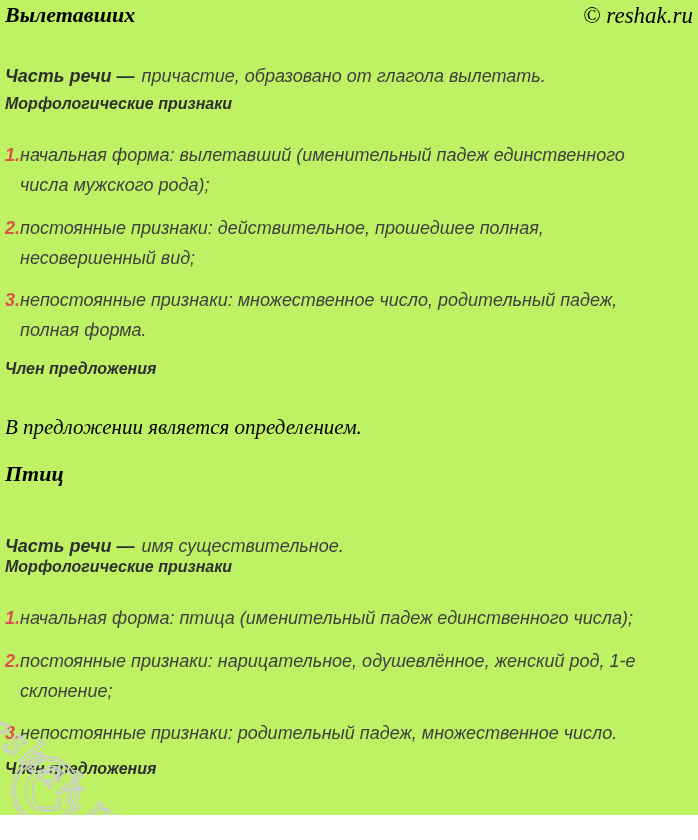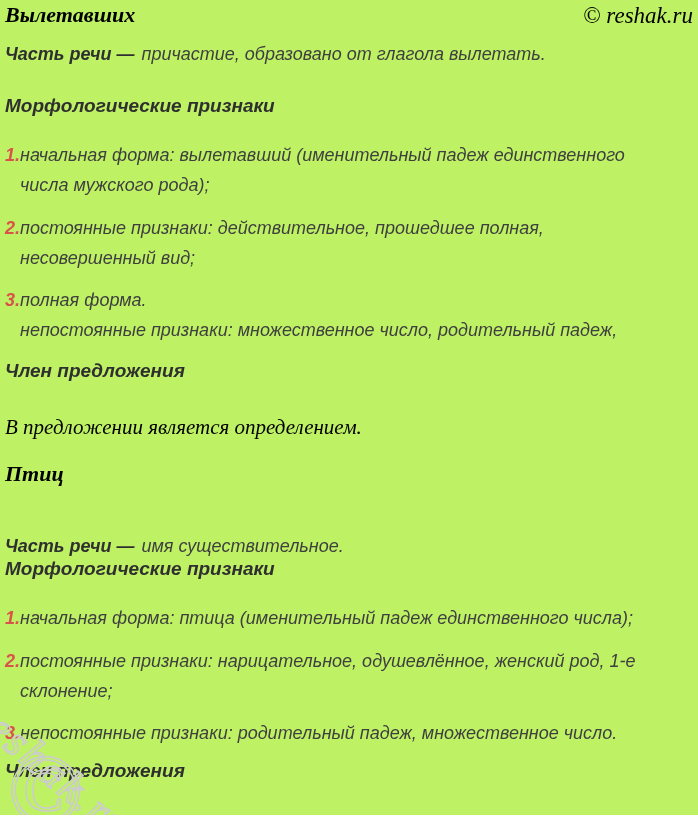--- a/index.html
+++ b/index.html
@@ -34,21 +34,21 @@
     font-family:"Liberation Serif",serif;
     font-size:21px;
     color:#000000;
   }
 
   
   .pos-line{font-size:18px;color:#3f3f3f;}
   .pos-label{font-weight:bold;color:#2f2f2f;}
   .pos-value{margin-left:7px;}
   .sub-header{
-    font-size:19px;
+    font-size:16px;
     font-weight:bold;
     color:#2f2f2f;
   }
 
   
   .li{
     position:absolute;
     left:5px;right:0;
     font-size:18px;
     color:#3f3f3f;
@@ -90,42 +90,42 @@
   }
 </style>
 </head>
 <body>
 
 <div class="page">
 
   <h1 class="word abs" style="top:2px;">Вылетавших</h1>
   <div class="copyright">© reshak.ru</div>
 
-  <div class="pos-line abs" style="top:44px;">
+  <div class="pos-line abs" style="top:66px;">
     <span class="pos-label">Часть речи —</span><span class="pos-value">причастие, образовано от глагола вылетать.</span>
   </div>
 
   <div class="sub-header abs" style="top:95px;">Морфологические признаки</div>
 
   <div class="li" style="top:140px;">
     <span class="num" style="color:#d9534a;">1.</span>
     <span class="line">начальная форма: вылетавший (именительный падеж единственного</span>
     <span class="line">числа мужского рода);</span>
   </div>
 
   <div class="li" style="top:213px;">
     <span class="num" style="color:#d9534a;">2.</span>
     <span class="line">постоянные признаки: действительное, прошедшее полная,</span>
     <span class="line">несовершенный вид;</span>
   </div>
 
   <div class="li" style="top:285px;">
     <span class="num" style="color:#d9534a;">3.</span>
+    <span class="line">непостоянные признаки: множественное число, родительный падеж,</span>
     <span class="line">полная форма.</span>
-    <span class="line">непостоянные признаки: множественное число, родительный падеж,</span>
   </div>
 
   <div class="sub-header abs" style="top:360px;">Член предложения</div>
 
   <div class="serif-line abs" style="top:415px;">В предложении является определением.</div>
 
   <h1 class="word abs" style="top:461px;">Птиц</h1>
 
   <div class="pos-line abs" style="top:536px;">
     <span class="pos-label">Часть речи —</span><span class="pos-value">имя существительное.</span>

